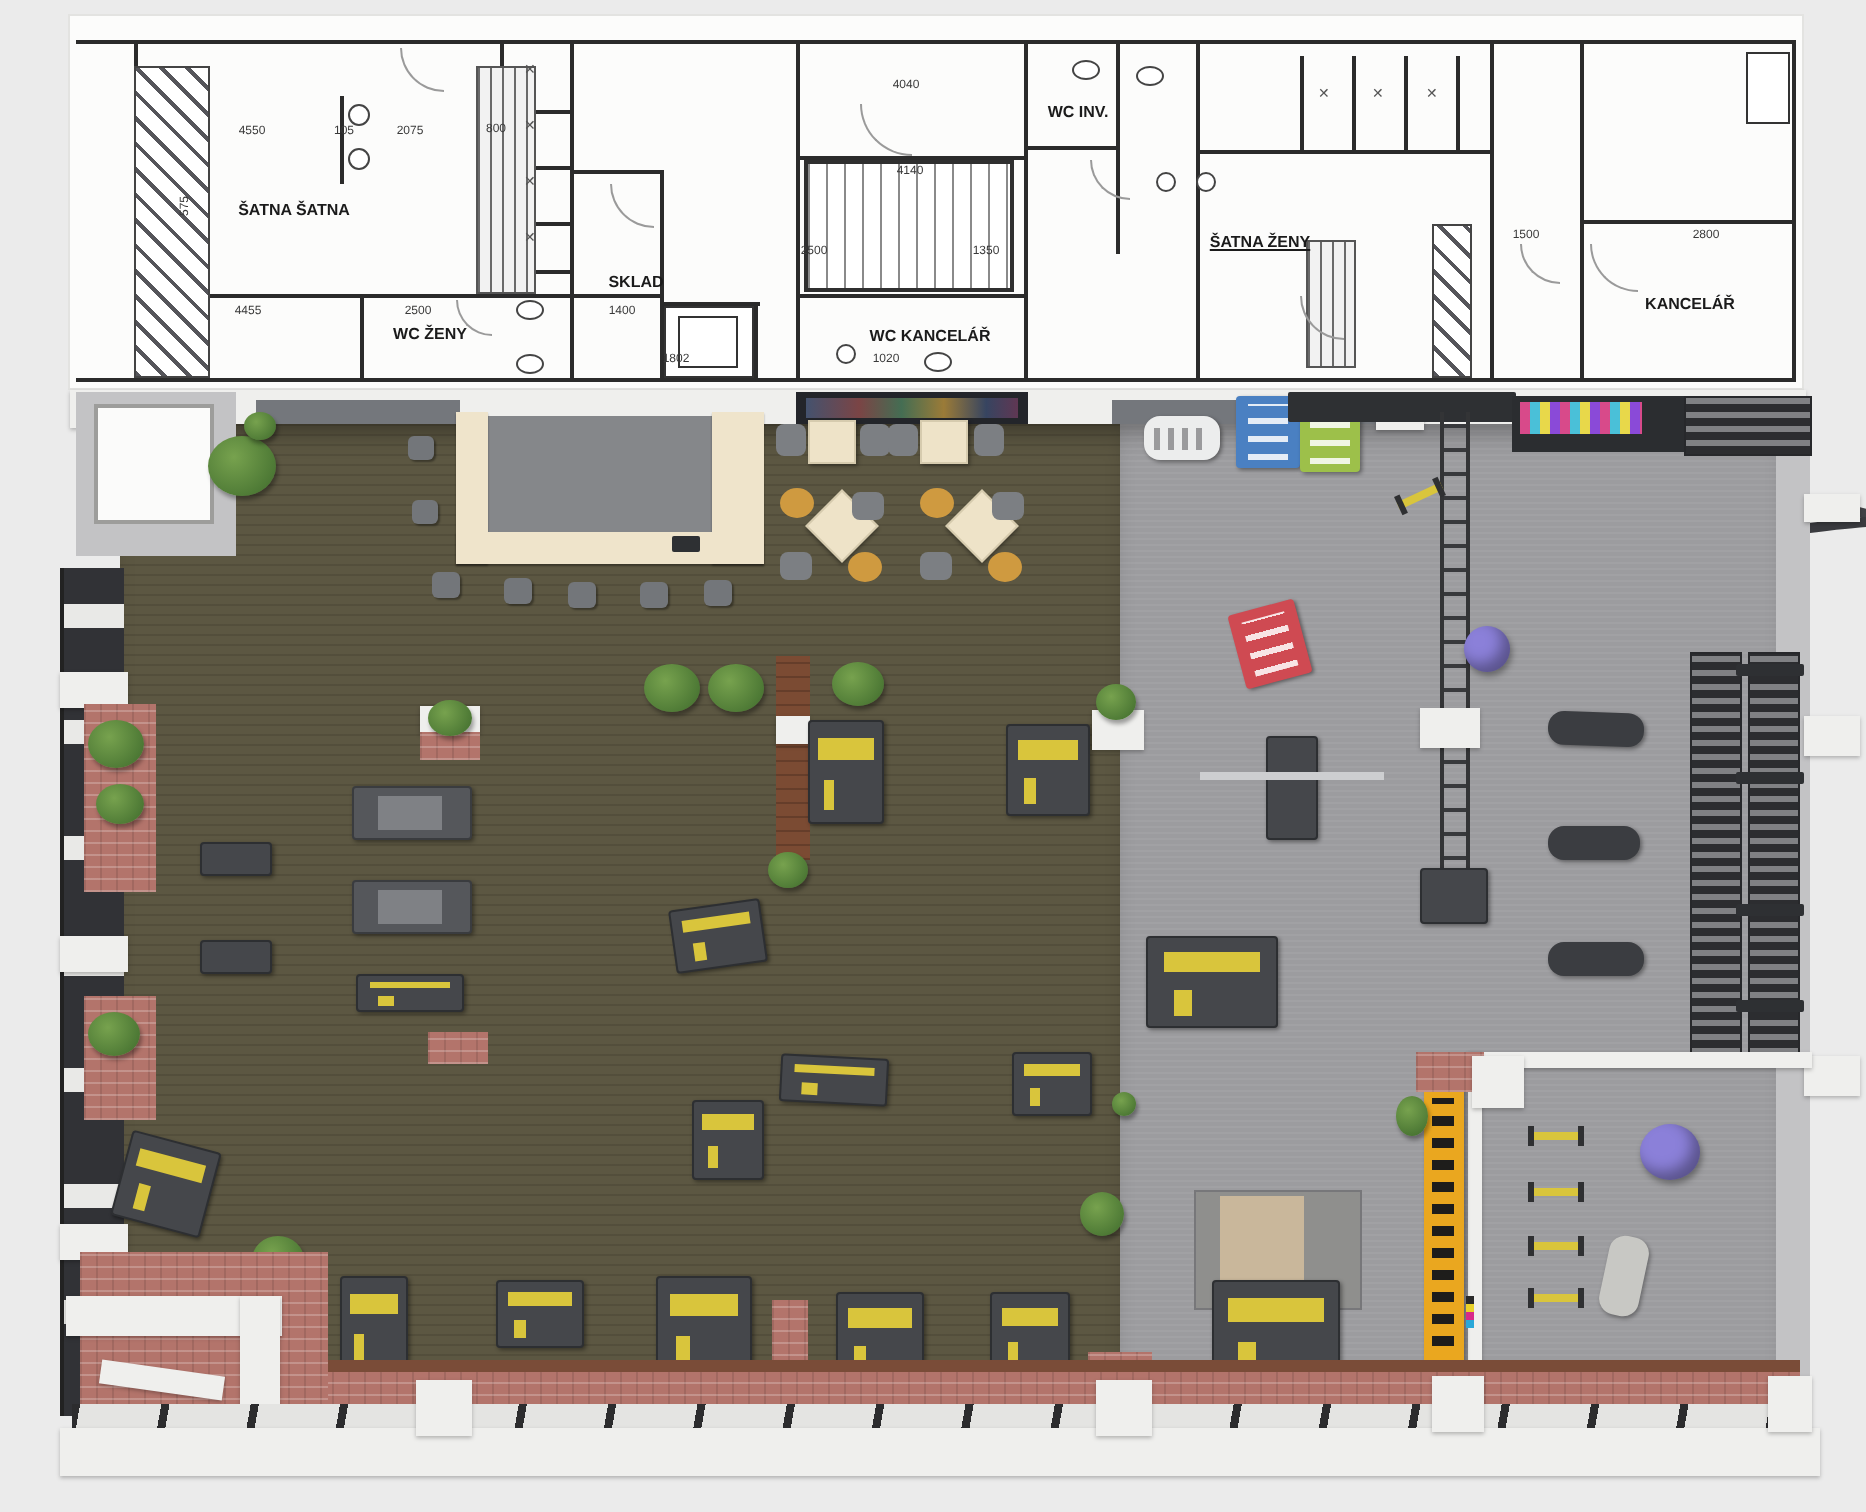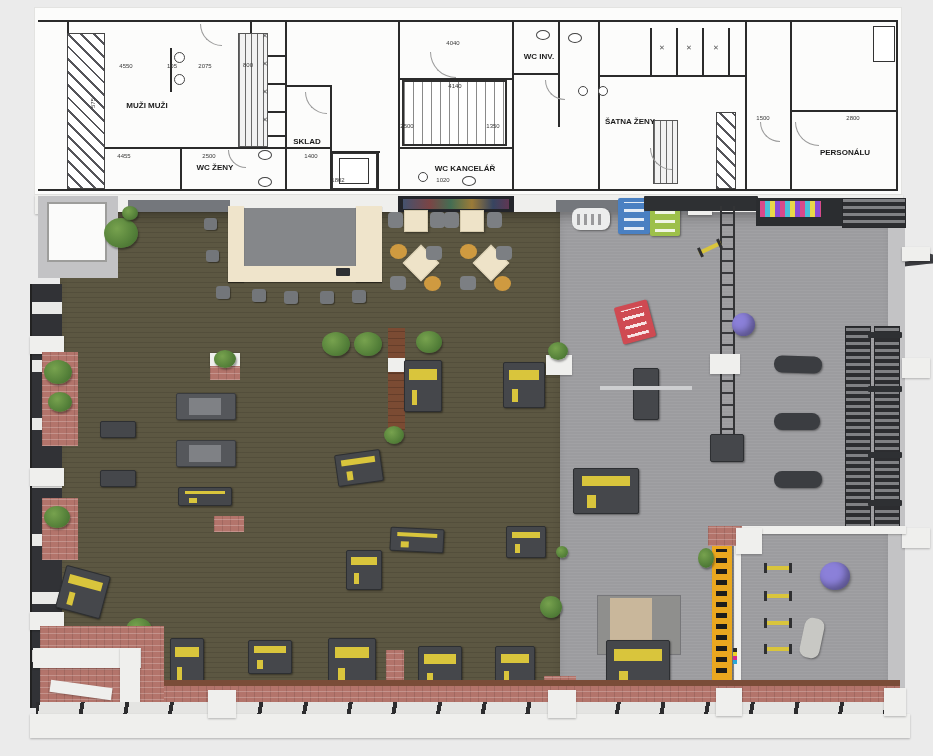--- a/index.html
+++ b/index.html
@@ -146,27 +146,27 @@
       <div class="obj sink" style="left: 578px; top: 86px; width: 10px; height: 10px;"></div>
       <div class="obj sink" style="left: 598px; top: 86px; width: 10px; height: 10px;"></div>
       <div class="obj sink" style="left: 418px; top: 172px; width: 10px; height: 10px;"></div>
       <div class="obj xmark" style="left: 262px; top: 32px;">✕</div>
       <div class="obj xmark" style="left: 262px; top: 60px;">✕</div>
       <div class="obj xmark" style="left: 262px; top: 88px;">✕</div>
       <div class="obj xmark" style="left: 262px; top: 116px;">✕</div>
       <div class="obj xmark" style="left: 659px; top: 44px;">✕</div>
       <div class="obj xmark" style="left: 686px; top: 44px;">✕</div>
       <div class="obj xmark" style="left: 713px; top: 44px;">✕</div>
-      <div class="obj room-label" style="left: 147px; top: 105px; transform: translate(-50%, -50%);">MUŽI MUŽI</div>
+      <div class="obj room-label" style="left: 147px; top: 105px; transform: translate(-50%, -50%);">ŠATNA ŠATNA</div>
       <div class="obj room-label" style="left: 215px; top: 167px; transform: translate(-50%, -50%);">WC ŽENY</div>
-      <div class="obj room-label" style="left: 307px; top: 141px; transform: translate(-50%, -50%);">SKLAD</div>
+      <div class="obj room-label" style="left: 318px; top: 141px; transform: translate(-50%, -50%);">SKLAD</div>
       <div class="obj room-label" style="left: 465px; top: 168px; transform: translate(-50%, -50%);">WC KANCELÁŘ</div>
       <div class="obj room-label" style="left: 539px; top: 56px; transform: translate(-50%, -50%);">WC INV.</div>
-      <div class="obj room-label" style="left: 630px; top: 121px; transform: translate(-50%, -50%);">ŠATNA ŽENY</div>
-      <div class="obj room-label" style="left: 845px; top: 152px; transform: translate(-50%, -50%);">PERSONÁLU</div>
+      <div class="obj room-label" style="left: 630px; top: 121px; transform: translate(-50%, -50%); text-decoration: underline;">ŠATNA ŽENY</div>
+      <div class="obj room-label" style="left: 845px; top: 152px; transform: translate(-50%, -50%);">KANCELÁŘ</div>
       <div class="obj dim-label" style="left: 126px; top: 66px; transform: translate(-50%, -50%);">4550</div>
       <div class="obj dim-label" style="left: 172px; top: 66px; transform: translate(-50%, -50%);">105</div>
       <div class="obj dim-label" style="left: 205px; top: 66px; transform: translate(-50%, -50%);">2075</div>
       <div class="obj dim-label" style="left: 248px; top: 65px; transform: translate(-50%, -50%);">800</div>
       <div class="obj dim-label" style="left: 93px; top: 103px; transform: translate(-50%, -50%) rotate(-90deg);">575</div>
       <div class="obj dim-label" style="left: 124px; top: 156px; transform: translate(-50%, -50%);">4455</div>
       <div class="obj dim-label" style="left: 209px; top: 156px; transform: translate(-50%, -50%);">2500</div>
       <div class="obj dim-label" style="left: 311px; top: 156px; transform: translate(-50%, -50%);">1400</div>
       <div class="obj dim-label" style="left: 453px; top: 43px; transform: translate(-50%, -50%);">4040</div>
       <div class="obj dim-label" style="left: 455px; top: 86px; transform: translate(-50%, -50%);">4140</div>

